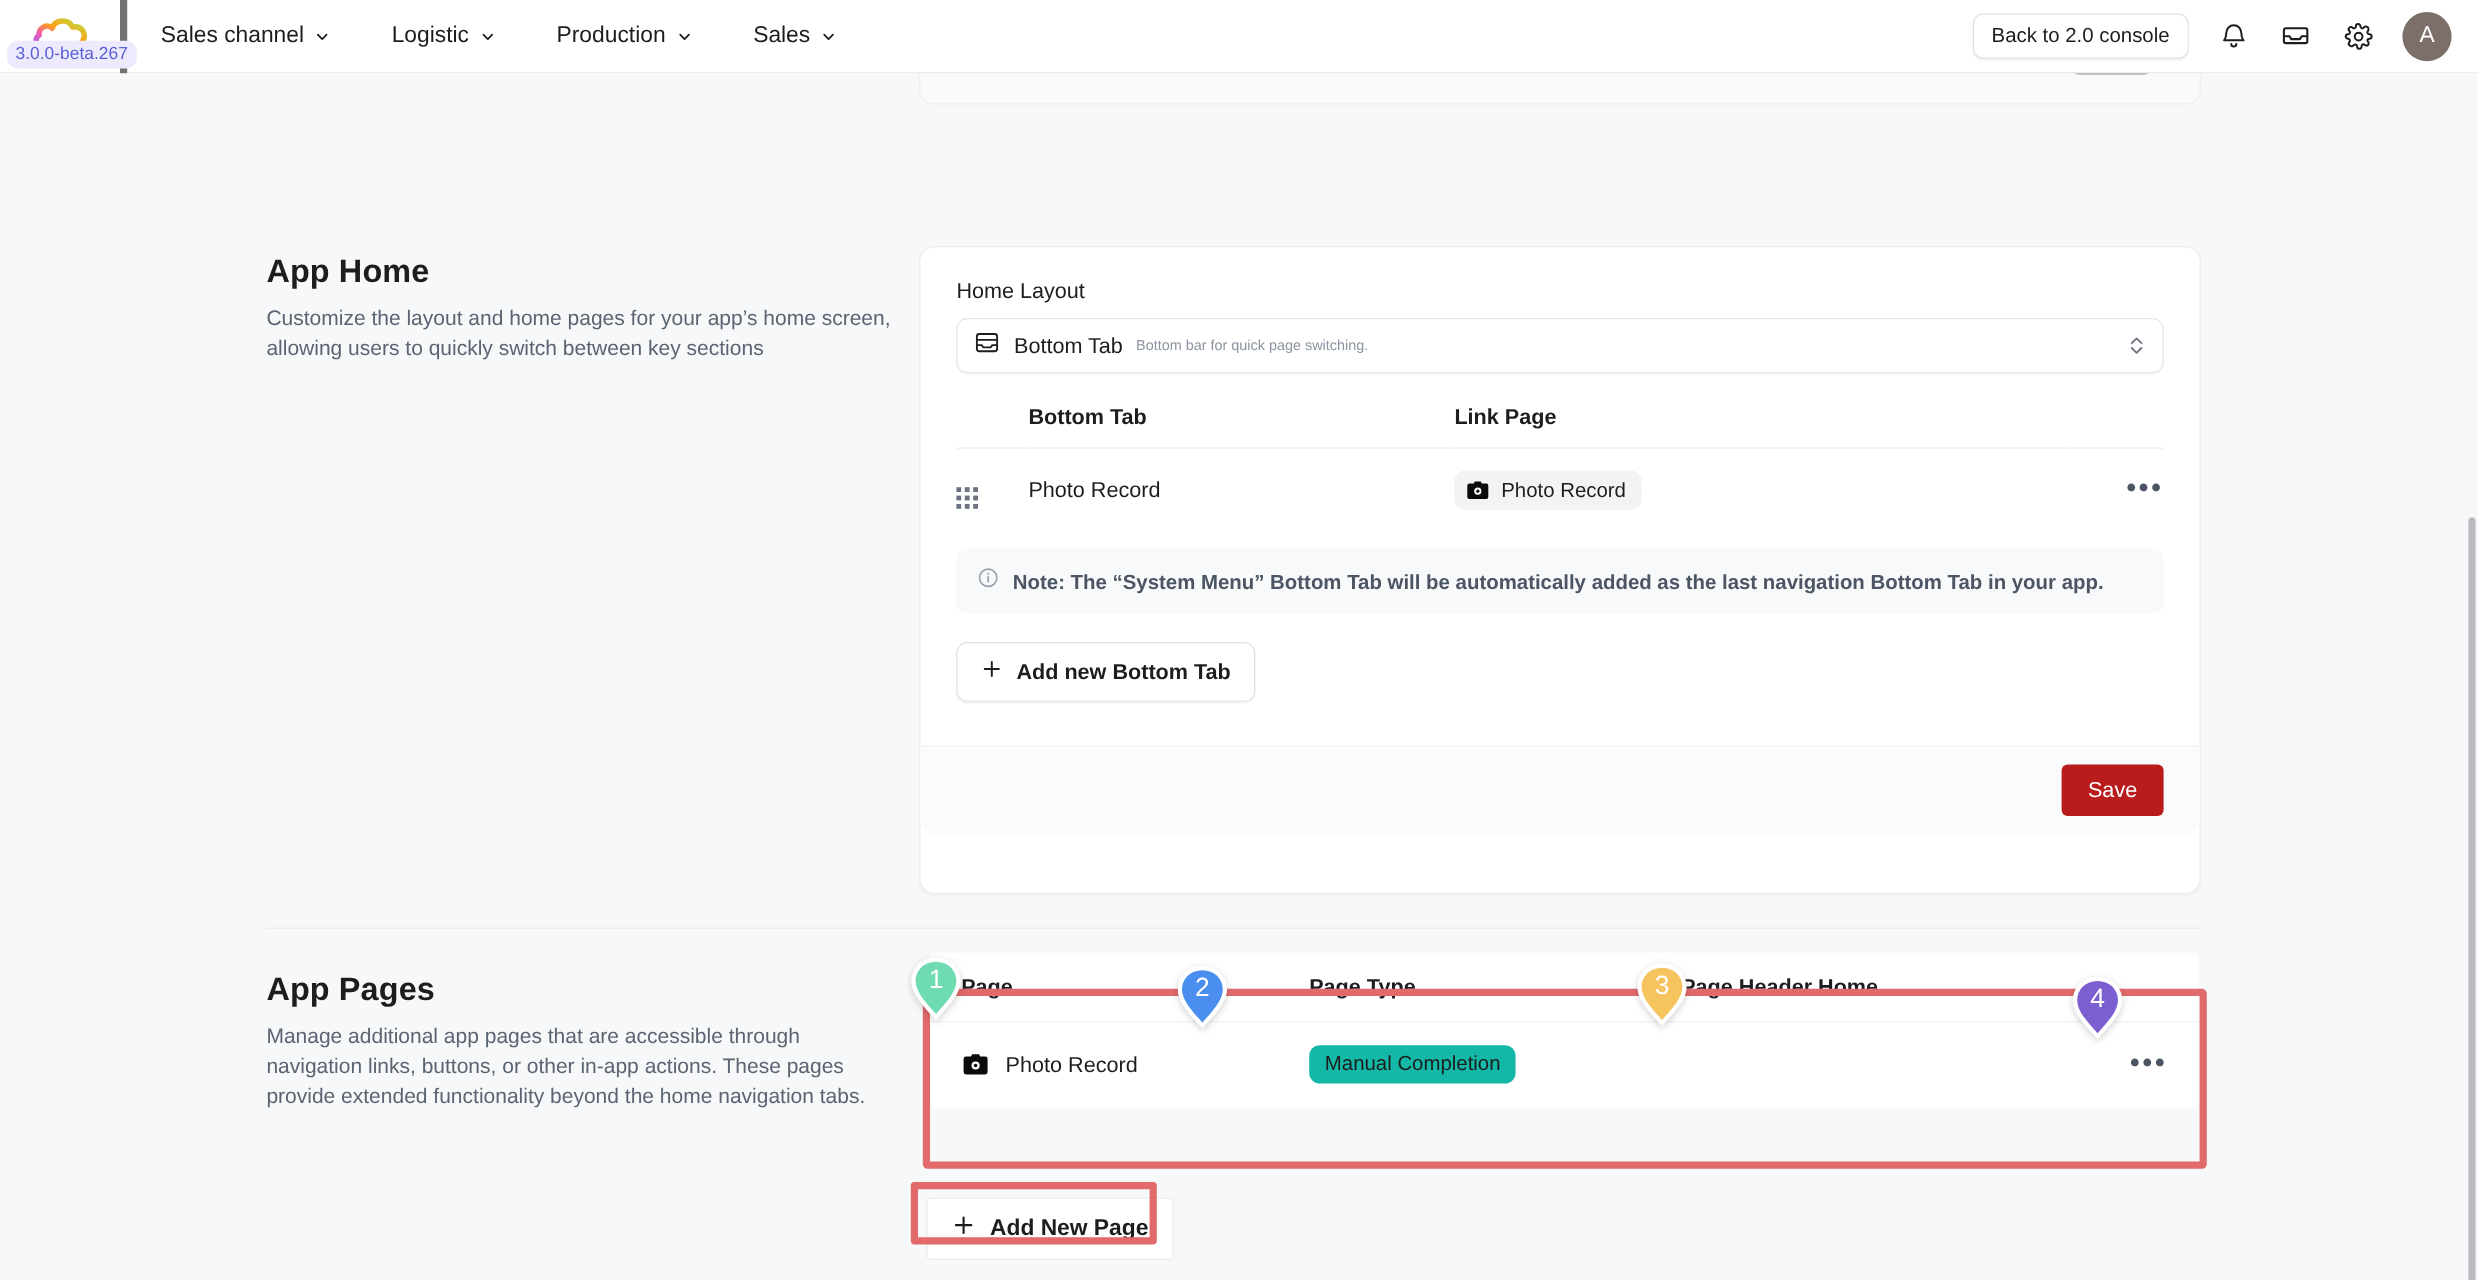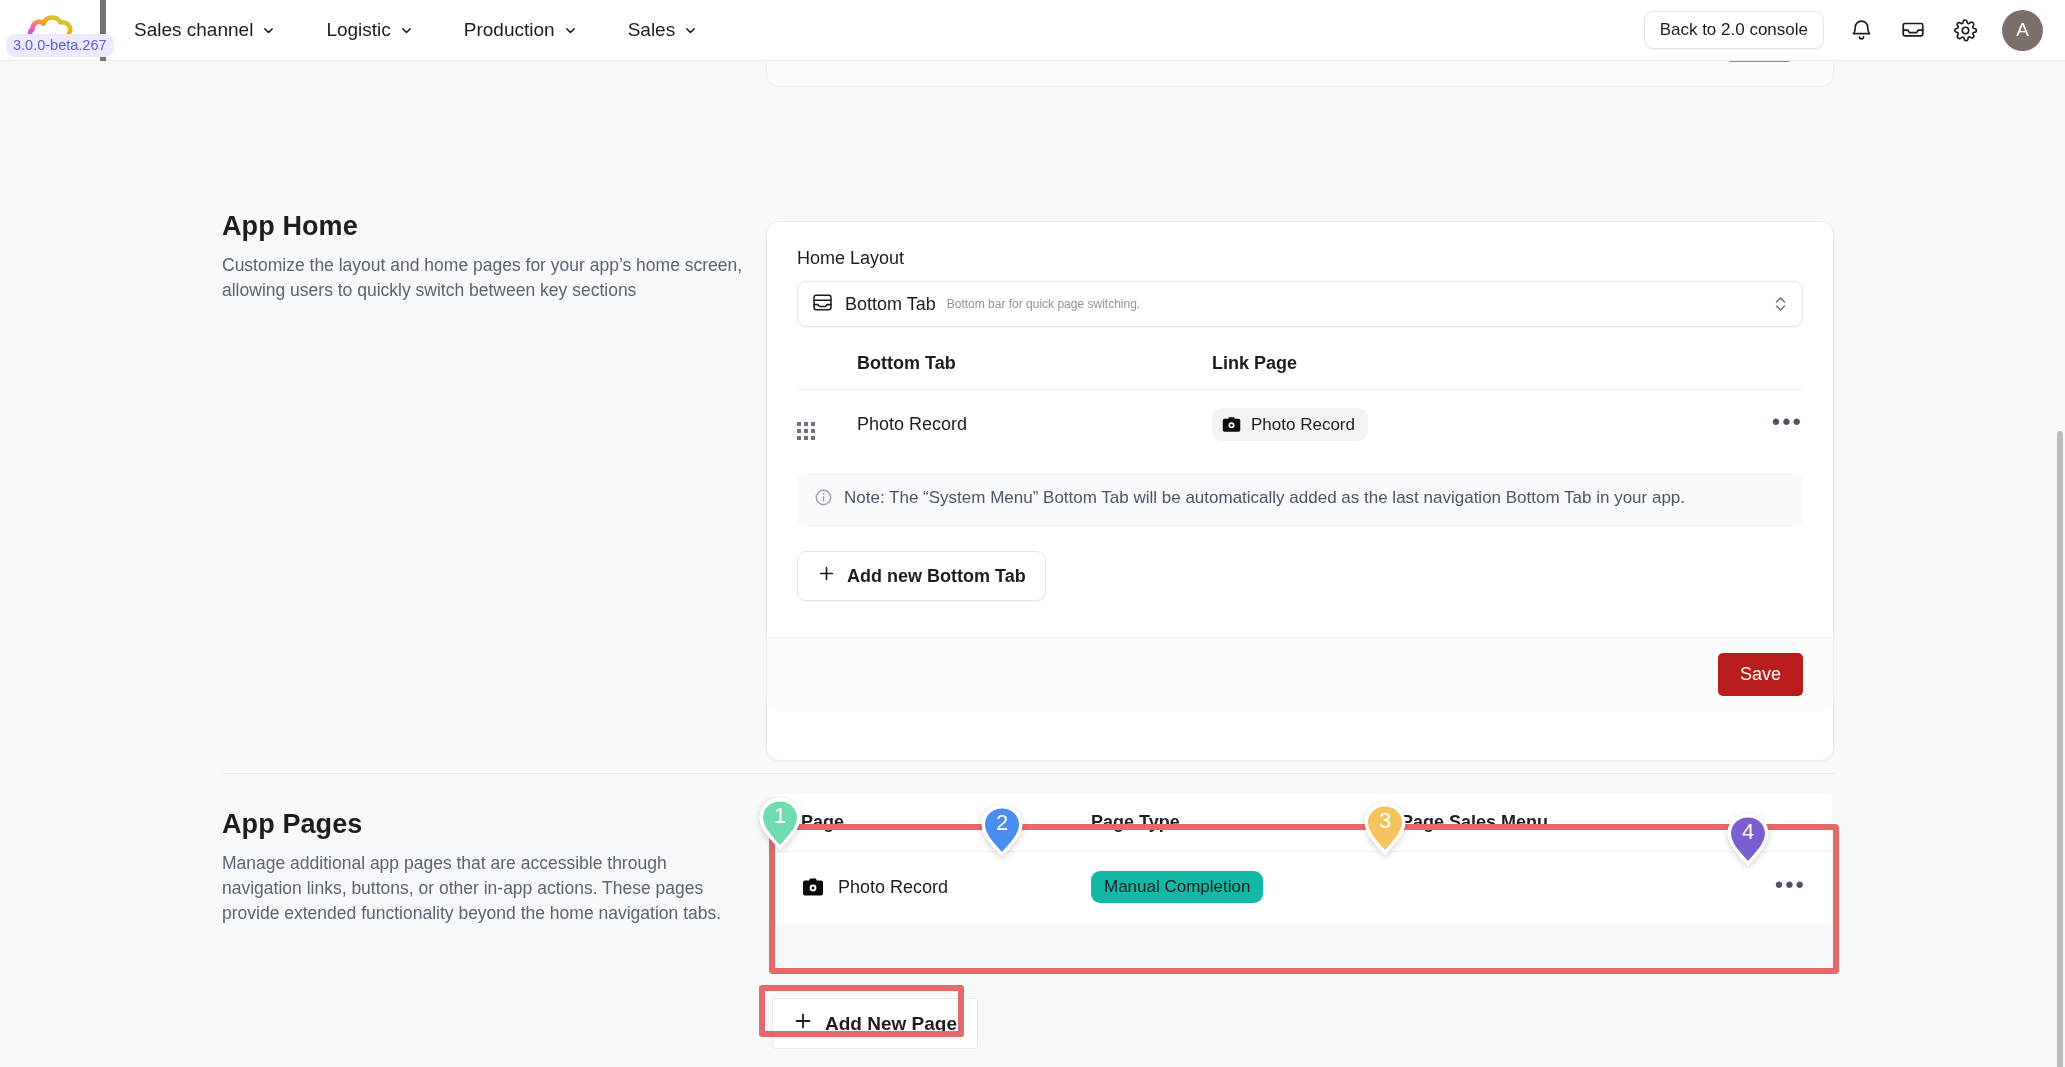--- a/index.html
+++ b/index.html
@@ -136,22 +136,22 @@
     padding: 6px 13px; font-size: 17px; color: #1c1d1f;
   }
   .dots-menu {
     font-size: 24px; color: #4b5563; letter-spacing: 2px;
     cursor: pointer; line-height: .5; user-select:none;
   }
 
   .note {
     margin-top: 14px;
     background: #f8f9fb; border-radius: 9px;
-    padding: 15px 17px; display: flex; align-items: flex-start; gap: 11px;
-    font-size: 17px; color: #4b5563;
+    padding: 15px 17px; display: flex; align-items: flex-end; gap: 11px;
+    font-size: 17px; color: #4b5563; font-weight: bold;
   }
   .btn-outline {
     margin-top: 24px;
     display: inline-flex; align-items: center; gap: 11px;
     background: #fff; border: 1px solid #e2e3e6; border-radius: 9px;
     padding: 12px 19px; font-size: 18px; color: #1c1d1f;
     cursor: pointer; box-shadow: 0 1px 1px rgba(16,24,40,.04);
     font-weight: 700;
   }
   .card-footer {
@@ -317,21 +317,21 @@
 
   <div class="card-topcut">
     <div class="topcut-save"></div>
   </div>
 
   <div class="sec-label" style="left:222px; top:150px; width:530px;">
     <div class="sec-title">App Home</div>
     <div class="sec-desc">Customize the layout and home pages for your app’s home screen, allowing users to quickly switch between key sections</div>
   </div>
 
-  <div class="card" style="position:absolute; left:766px; top:160px; width:1068px; height:540px;">
+  <div class="card" style="position:absolute; left:766px; top:144px; width:1068px; height:540px;">
     <div class="card-body">
 
       <div class="field-label">Home Layout</div>
 
       <div class="select-box">
         <span>
           <svg width="23" height="23" viewBox="0 0 24 24" fill="none" stroke="#1c1d1f" stroke-width="1.6" stroke-linejoin="round" stroke-linecap="round">
             <rect x="3.2" y="4.5" width="17.6" height="15" rx="2.2"></rect>
             <path d="M3.2 9.6 H20.8"></path>
             <path d="M3.2 14.2 h4.2 l1.3 1.9 h6.6 l1.3 -1.9 H20.8"></path>
@@ -423,21 +423,21 @@
 
   <div class="sec-label" style="left:222px; top:748px; width:530px;">
     <div class="sec-title">App Pages</div>
     <div class="sec-desc">Manage additional app pages that are accessible through navigation links, buttons, or other in-app actions. These pages provide extended functionality beyond the home navigation tabs.</div>
   </div>
 
   <div class="pages-card">
     <div class="pages-header">
       <div class="col-page">Page</div>
       <div class="col-type">Page Type</div>
-      <div class="col-menu">Page Sales Menu</div>
+      <div class="col-menu">Page Header Home</div>
     </div>
     <div class="pages-row">
       <div class="col-page">
         <span class="camera-icon">
           <svg width="24" height="24" viewBox="0 0 24 24" fill="#0b0b0d">
             <path d="M9.2 3.6h5.6l1.1 1.9H20a2 2 0 0 1 2 2v10.9a2 2 0 0 1-2 2H4a2 2 0 0 1-2-2V7.5a2 2 0 0 1 2-2h4.1Z"></path>
             <circle cx="12" cy="12.9" r="3.4" fill="#ffffff"></circle>
             <circle cx="12" cy="12.9" r="1.5" fill="#0b0b0d"></circle>
           </svg>
         </span>

